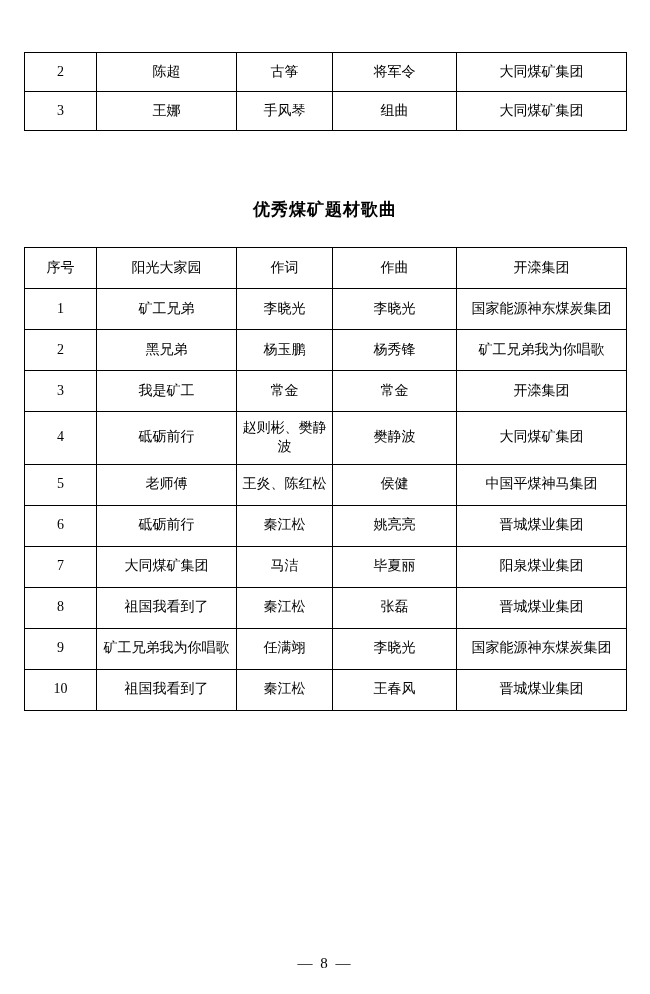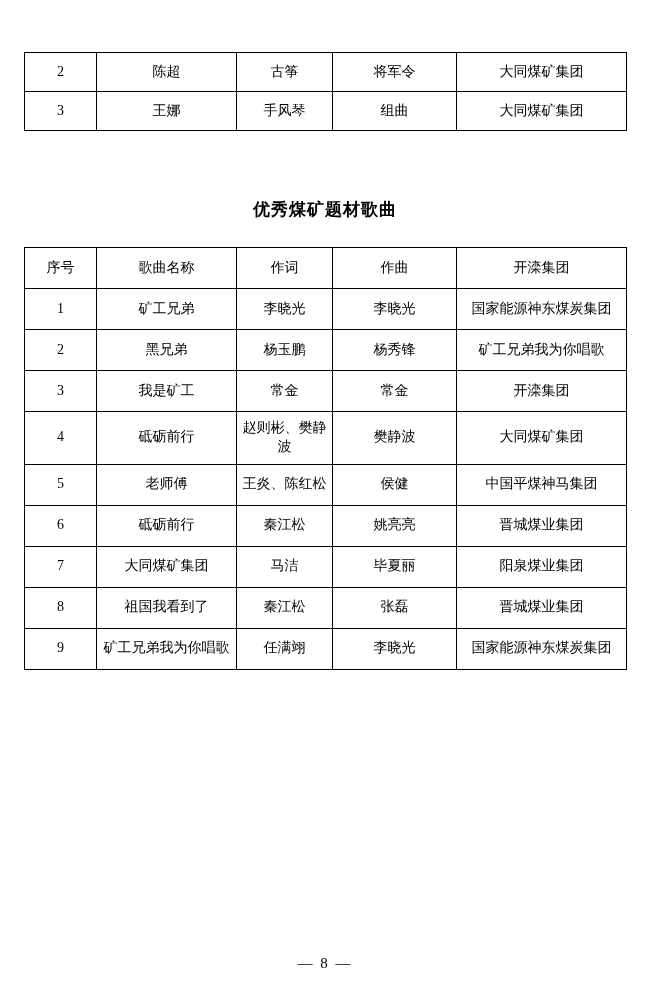--- a/index.html
+++ b/index.html
@@ -133,21 +133,21 @@
       <colgroup>
         <col class="m-col-no">
           <col class="m-col-song">
           <col class="m-col-lyr">
           <col class="m-col-comp">
           <col class="m-col-unit">
       </colgroup>
       <tbody>
         <tr>
           <td>序号</td>
-          <td>歌曲名称</td>
+          <td>阳光大家园</td>
           <td>作词</td>
           <td>作曲</td>
           <td>开滦集团</td>
         </tr>
 
         <tr>
           <td>1</td>
           <td>矿工兄弟</td>
           <td>李晓光</td>
           <td>李晓光</td>
@@ -202,19 +202,26 @@
           <td>张磊</td>
           <td>晋城煤业集团</td>
         </tr>
         <tr>
           <td>9</td>
           <td>矿工兄弟我为你唱歌</td>
           <td>任满翊</td>
           <td>李晓光</td>
           <td>国家能源神东煤炭集团</td>
         </tr>
+        <tr>
+          <td>10</td>
+          <td>祖国我看到了</td>
+          <td>秦江松</td>
+          <td>王春风</td>
+          <td>晋城煤业集团</td>
+        </tr>
       </tbody>
     </table>
   </div>
 
   <div class="page-number">— 8 —</div>
 
 </div>
 
 </body></html>

